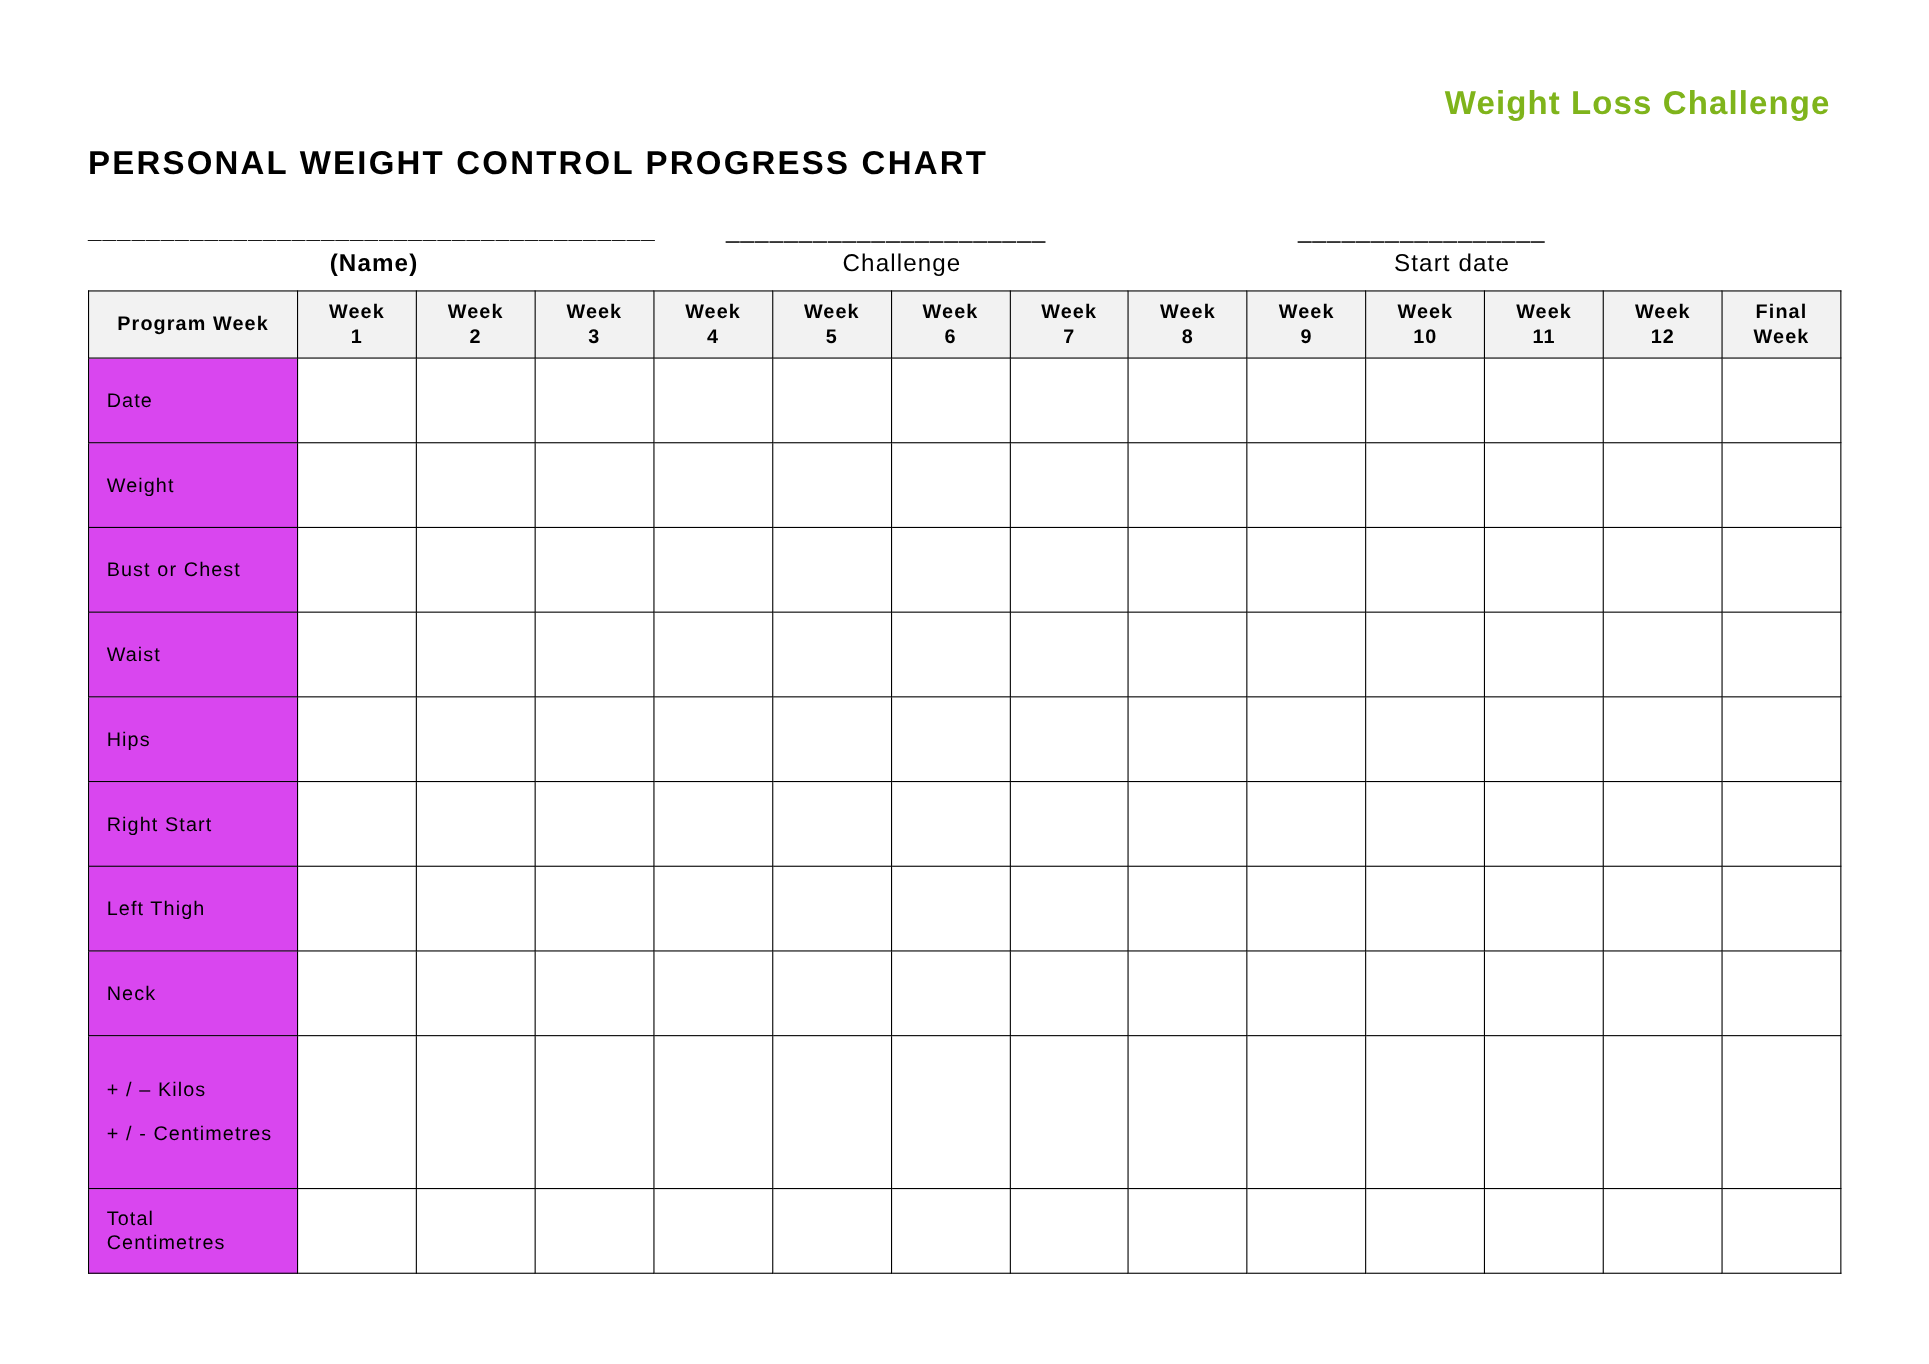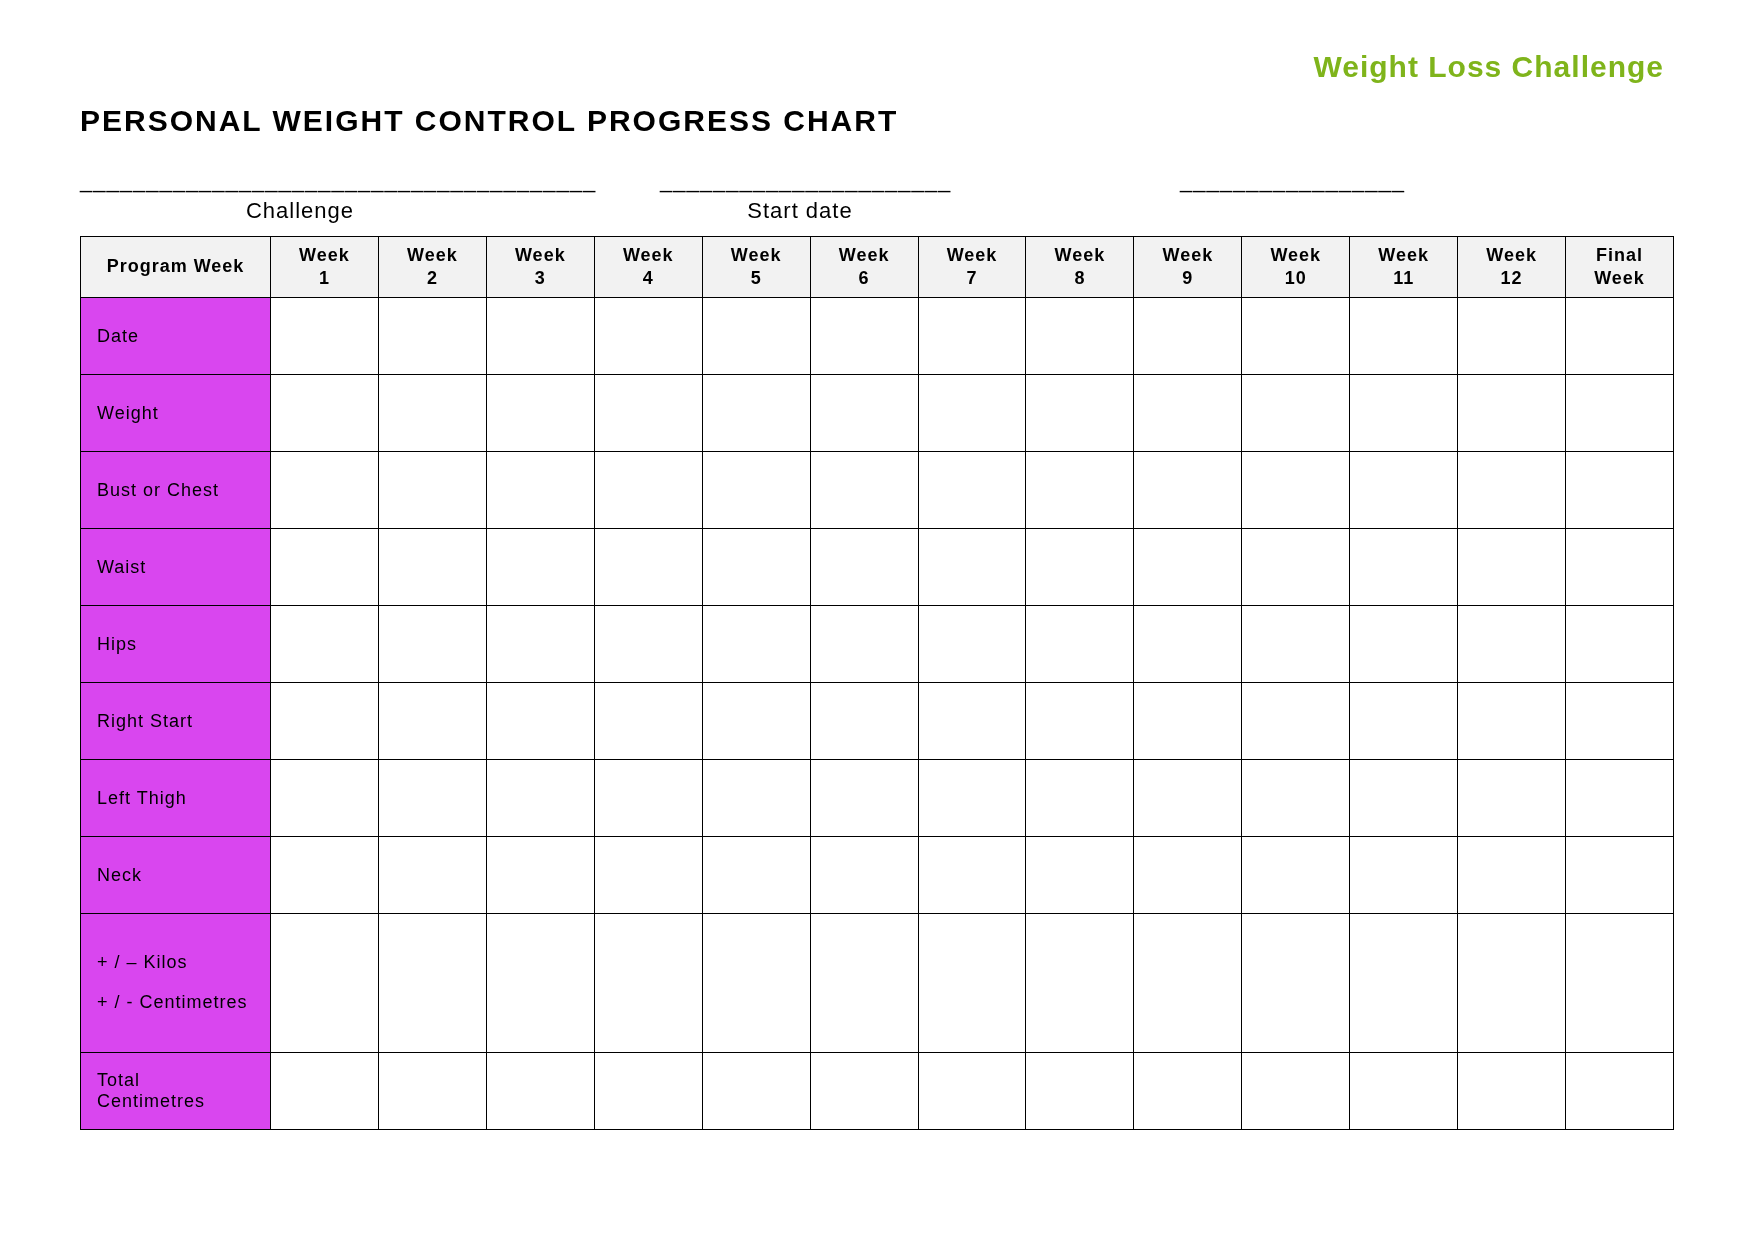--- a/index.html
+++ b/index.html
@@ -9,20 +9,21 @@
     font-family: Arial, Helvetica, sans-serif;
     color: #000;
     width: 1754px;
     height: 1240px;
     box-sizing: border-box;
     position: relative;
   }
   .page {
     padding: 50px 80px 30px 80px;
     box-sizing: border-box;
+    margin-top: 28px;
   }
   .brand {
     text-align: right;
     color: #7fb41b;
     font-weight: bold;
     font-size: 30px;
     letter-spacing: 1px;
     margin-bottom: 20px;
     padding-right: 10px;
   }
@@ -50,21 +51,21 @@
   }
   .field-labels {
     display: flex;
     font-size: 22px;
     letter-spacing: 1px;
     margin-bottom: 12px;
   }
   .field-labels .lab {
     text-align: center;
   }
-  .col-name  { width: 520px; }
+  .col-name  { width: 520px; font-weight: bold; }
   .gap1      { width: 60px; }
   .col-loc   { width: 320px; }
   .gap2      { width: 200px; }
   .col-start { width: 280px; }
 
   table.chart {
     border-collapse: collapse;
     width: 100%;
     table-layout: fixed;
   }
@@ -115,20 +116,21 @@
 
   <div class="field-blanks">
     <div class="blank col-name">_______________________________________</div>
     <div class="gap1"></div>
     <div class="blank col-loc">______________________</div>
     <div class="gap2"></div>
     <div class="blank col-start">_________________</div>
   </div>
 
   <div class="field-labels">
+    <div class="lab col-name">(Name)</div>
     <div class="gap1"></div>
     <div class="lab col-loc">Challenge</div>
     <div class="gap2"></div>
     <div class="lab col-start">Start date</div>
   </div>
 
   <table class="chart">
     <colgroup>
       <col style="width:190px">
       <col span="13">

